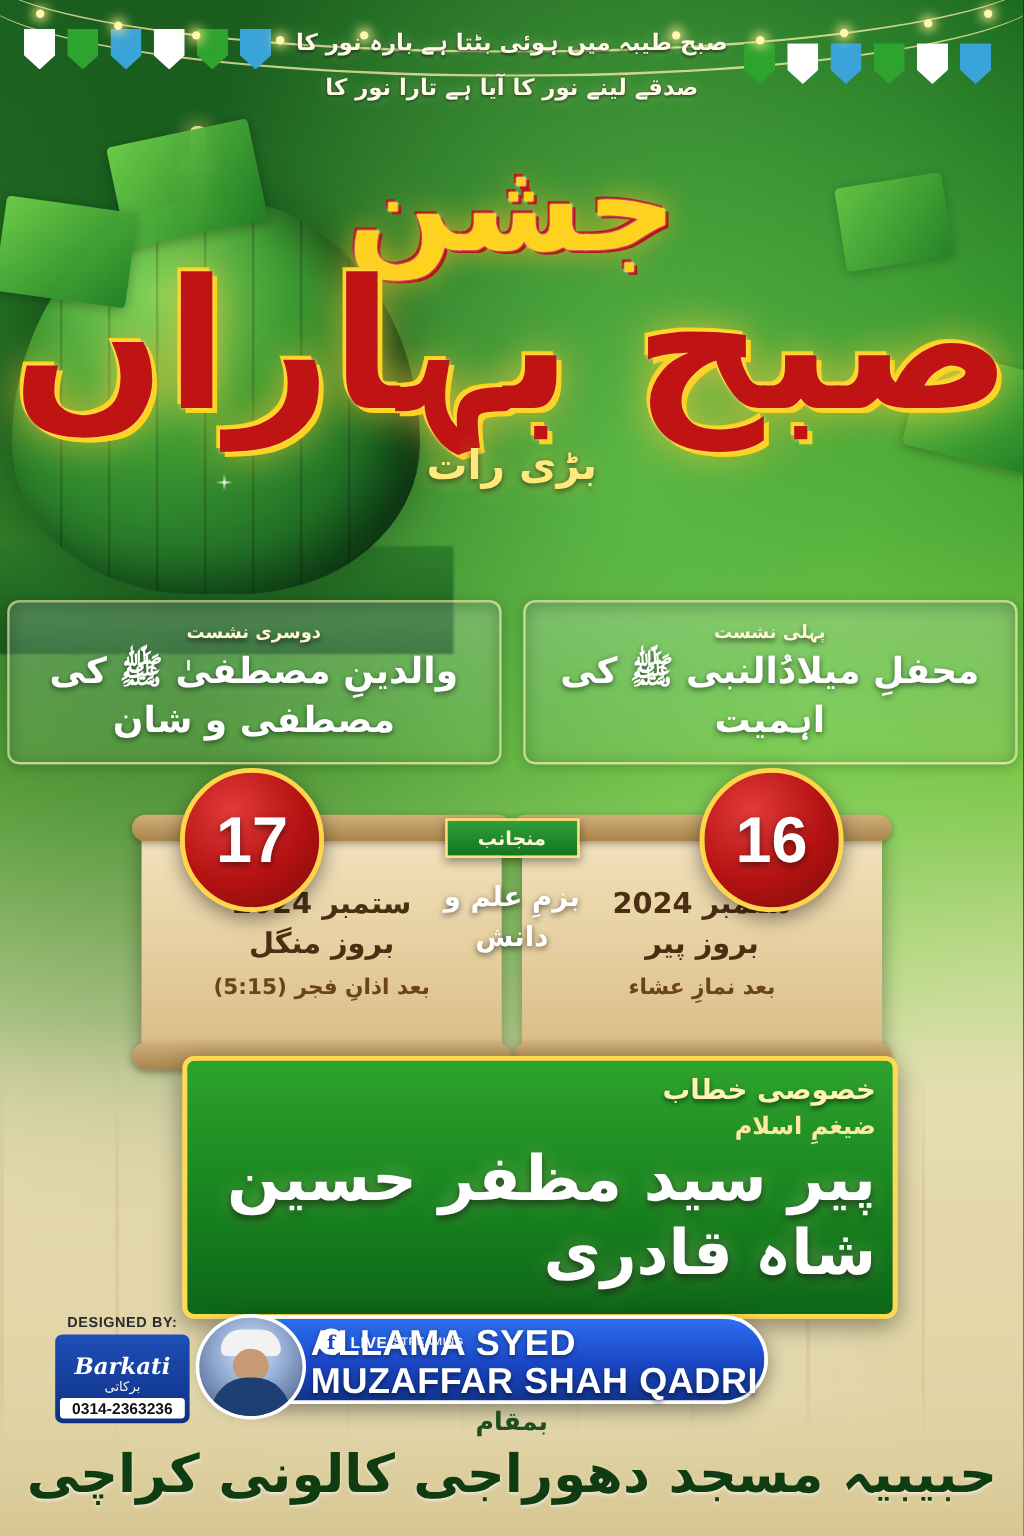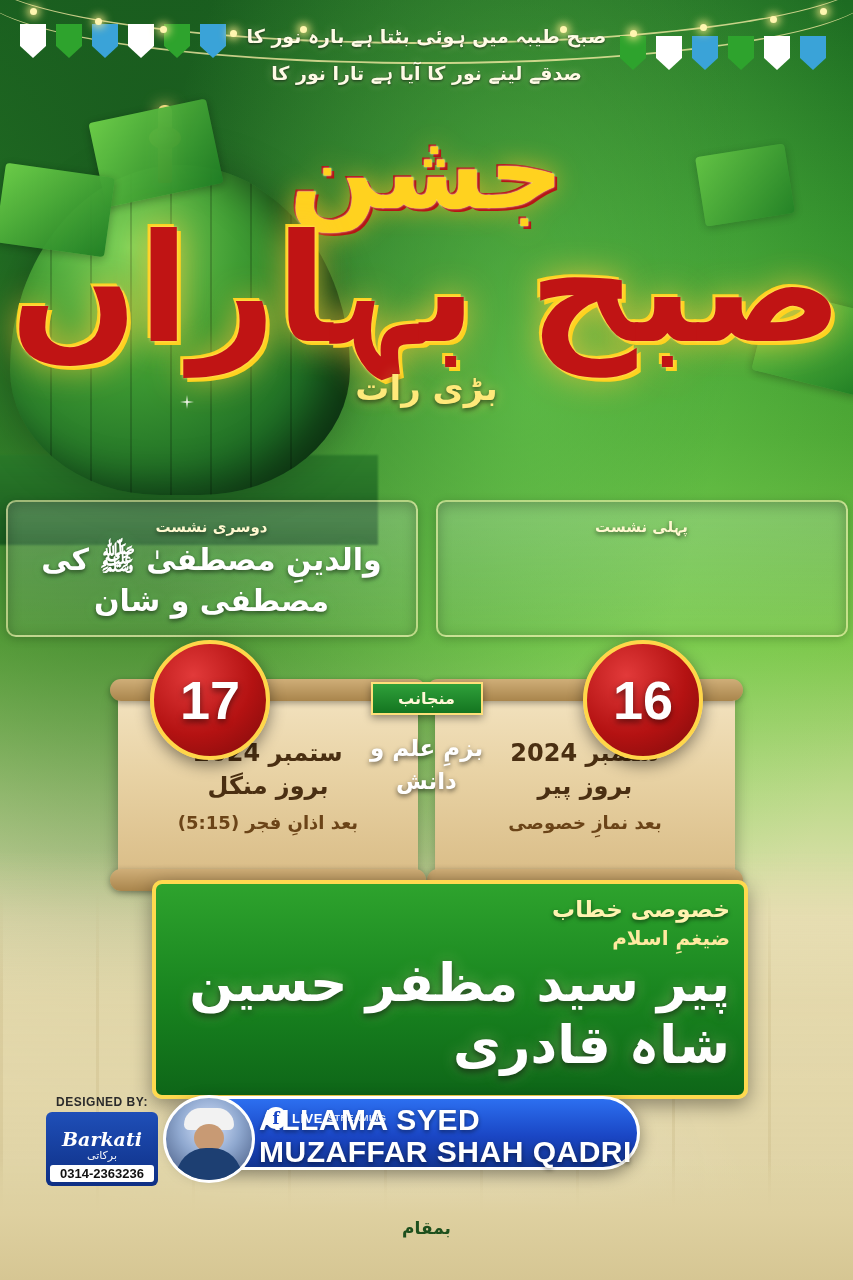--- a/index.html
+++ b/index.html
@@ -502,23 +502,23 @@
   .venue {
     position: absolute;
     left: 0;
     bottom: 24px;
     width: 853px;
     text-align: center;
   }
   .venue-badge {
     display: inline-block;
     color: #1d4f1d;
-    font-size: 17px;
-    font-weight: bold;
-    margin-bottom: 18px;
+    font-size: 21px;
+    font-weight: bold;
+    margin-bottom: 4px;
   }
   .venue-name {
     color: #103c12;
     font-size: 44px;
     font-weight: bold;
     line-height: 1.25;
     text-shadow: 0 2px 3px rgba(255,255,255,0.6);
   }
 </style>
 </head>
@@ -589,33 +589,34 @@
 
   <div class="title-block">
     <div class="title-jashn urdu">جشن</div>
     <div class="title-subh urdu">صبح بہاراں</div>
     <div class="title-bari urdu">بڑی رات</div>
   </div>
 
   <div class="sessions">
     <div class="session">
       <div class="session-label urdu">پہلی نشست</div>
+      <div class="session-title urdu">محفلِ میلادُالنبی ﷺ کی اہمیت</div>
     </div>
     <div class="session">
       <div class="session-label urdu">دوسری نشست</div>
       <div class="session-title urdu">والدینِ مصطفیٰ ﷺ کی مصطفی و شان</div>
     </div>
   </div>
 
   <div class="dates">
     <div class="scroll scroll-right">
       <div class="scroll-text urdu">
         <div>ستمبر 2024</div>
         <div>بروز پیر</div>
-        <div class="scroll-sub">بعد نمازِ خصوصی</div>
+        <div class="scroll-sub">بعد نمازِ عشاء</div>
       </div>
     </div>
     <div class="date-badge badge-right">16</div>
 
     <div class="scroll scroll-left">
       <div class="scroll-text urdu">
         <div>ستمبر 2024</div>
         <div>بروز منگل</div>
         <div class="scroll-sub">بعد اذانِ فجر (5:15)</div>
       </div>
@@ -651,15 +652,16 @@
       <div class="fb-circle">f</div>
       <div class="live-word">LIVE</div>
       <div class="live-word" style="font-size:9px;opacity:.85">STREAMING</div>
     </div>
     <div class="live-name">ALLAMA SYED
 MUZAFFAR SHAH QADRI</div>
   </div>
 
   <div class="venue">
     <div class="venue-badge urdu">بمقام</div>
+    <div class="venue-name urdu">حبیبیہ مسجد دھوراجی کالونی کراچی</div>
   </div>
 
 </div>
 
 </body></html>

